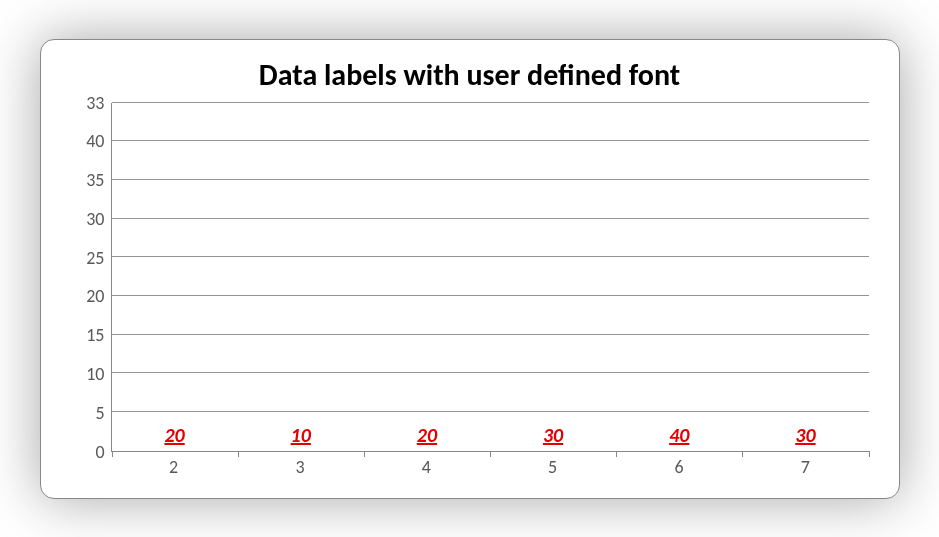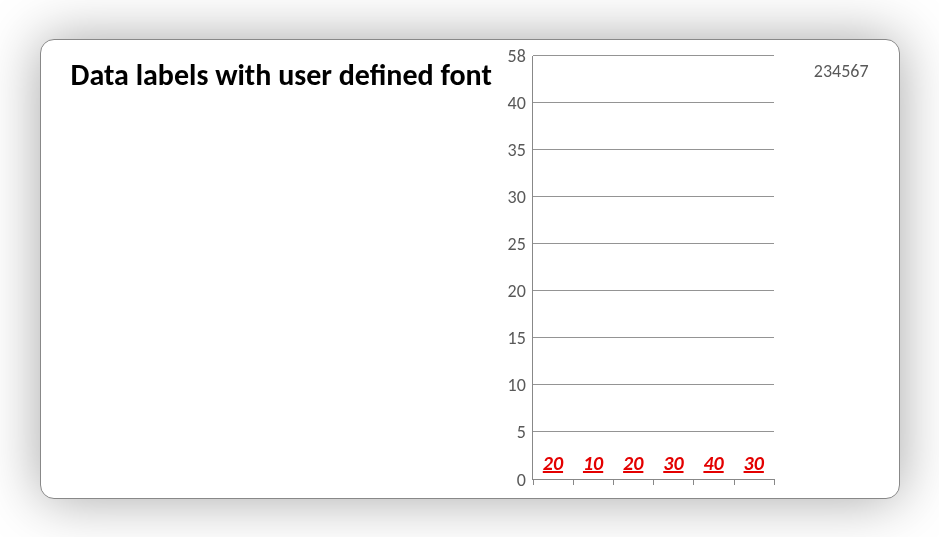--- a/index.html
+++ b/index.html
@@ -17,21 +17,21 @@
       filter: drop-shadow(0 0 28px rgba(0,0,0,0.35));
     }
     .chart-frame {
       width: 860px;
       height: 460px;
       background: #fff;
       border: 1px solid #888;
       border-radius: 14px;
       padding: 16px 30px 18px 30px;
       display: flex;
-      flex-direction: row;
+      flex-direction: column;
     }
     .chart-title {
       text-align: center;
       font-weight: 700;
       font-size: 30px;
       color: #000;
       margin-bottom: 10px;
     }
     .plot-row {
       flex: 1;
@@ -119,21 +119,21 @@
       <div class="y-axis" id="y-axis">
           <div class="y-tick" style="bottom: 0%;">0</div>
           <div class="y-tick" style="bottom: 11.1111%;">5</div>
           <div class="y-tick" style="bottom: 22.2222%;">10</div>
           <div class="y-tick" style="bottom: 33.3333%; margin-top: 12px;">15</div>
           <div class="y-tick" style="bottom: 44.4444%;">20</div>
           <div class="y-tick" style="bottom: 55.5556%;">25</div>
           <div class="y-tick" style="bottom: 66.6667%;">30</div>
           <div class="y-tick" style="bottom: 77.7778%; text-align: right;">35</div>
           <div class="y-tick" style="bottom: 88.8889%;">40</div>
-          <div class="y-tick" style="bottom: 100%;">58</div>
+          <div class="y-tick" style="bottom: 100%;">33</div>
         </div>
       <div class="plot-area" id="plot-area">
         <div class="bars" id="bars">
             <div class="bar-slot">
               <div class="bar" style="height: 44.4444%;"></div>
               <div class="data-label" style="bottom: calc(44.4444% + 4px);">20</div>
             </div>
             <div class="bar-slot">
               <div class="bar" style="height: 22.2222%;"></div>
               <div class="data-label" style="bottom: calc(22.2222% + 4px);">10</div>

